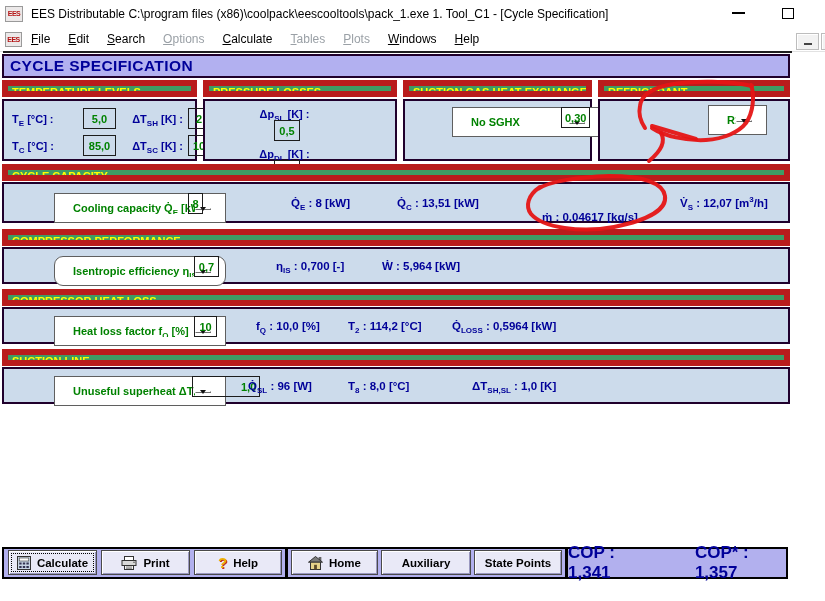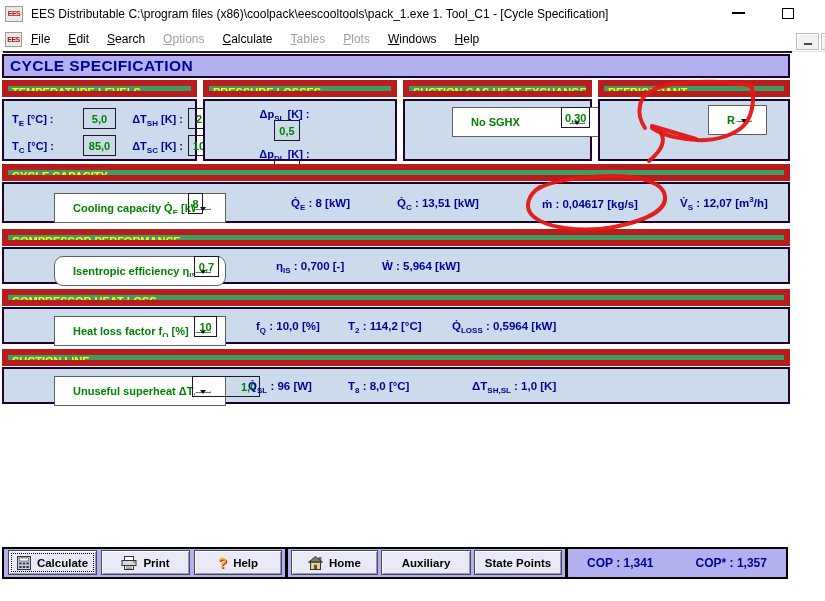--- a/index.html
+++ b/index.html
@@ -62,21 +62,21 @@
   
   .footer { position:absolute; left:2px; top:547px; width:786px; height:32px; background:#b2b0ee; border:2px solid #000; }
   .fbtn { position:absolute; top:1px; height:25px; border:1px solid #4a4a4a; background:#e9e9f7;
           box-shadow:inset 1px 1px 0 #ffffff, inset -1px -1px 0 #9a98c0;
           display:flex; align-items:center; justify-content:center; gap:6px;
           font-family:"Liberation Sans", sans-serif; font-weight:bold; font-size:11.5px; color:#000; }
   .fbtn.focused { outline:1px dotted #000; outline-offset:-4px; }
   .fdivider { position:absolute; left:281px; top:0; width:3px; height:28px; background:#000; }
   .cop-panel { position:absolute; left:561px; top:0; width:221px; height:28px; border-left:3px solid #000;
                display:flex; align-items:center; justify-content:center; gap:42px;
-               color:#000099; font-weight:bold; font-size:12px; }
+               color:#000099; font-weight:bold; font-size:17px; }
   .qmark { font-size:15px; font-weight:900; color:#eeb000; text-shadow:1px 1px 0 #c03020; line-height:1; }
 
   .annot { position:absolute; left:0; top:0; width:825px; height:601px; pointer-events:none; z-index:50; }
   .annot path { stroke:#e51515; stroke-width:4; fill:none; stroke-linecap:round; stroke-linejoin:round; opacity:0.95; }
 </style>
 </head>
 <body>
 
 <div class="screen">
 
@@ -164,21 +164,21 @@
   <div class="panel" style="left:2px; top:182px; width:788px; height:41px;">
     <div class="dd" style="left:6px; top:9px; width:172px;">
       <span class="ddt">Cooling capacity Q̇<sub>E</sub> [kW]</span>
       <span class="ddb">
           <span class="arr"></span>
         </span>
     </div>
     <span class="ibox sm abs" style="left:184px; top:9px;">8</span>
     <span class="res" style="left:287px; top:13px;">Q̇<sub>E</sub> : 8 [kW]</span>
     <span class="res" style="left:393px; top:13px;">Q̇<sub>C</sub> : 13,51 [kW]</span>
-    <span class="res" style="left:538px; top:14px;">ṁ : 0,04617 [kg/s]</span>
+    <span class="res" style="left:538px; top:27px;">ṁ : 0,04617 [kg/s]</span>
     <span class="res" style="left:676px; top:13px;">V̇<sub>S</sub> : 12,07 [m<sup>3</sup>/h]</span>
   </div>
 
   <div class="sec-hdr" style="left:2px; top:229px; width:788px;">COMPRESSOR PERFORMANCE</div>
   <div class="panel" style="left:2px; top:247px; width:788px; height:37px;">
     <div class="dd" style="left:6px; top:7px; width:172px;border-radius:9px;">
       <span class="ddt">Isentropic efficiency η<sub>IS</sub> [-]</span>
       <span class="ddb">
           <span class="arr"></span>
         </span>

